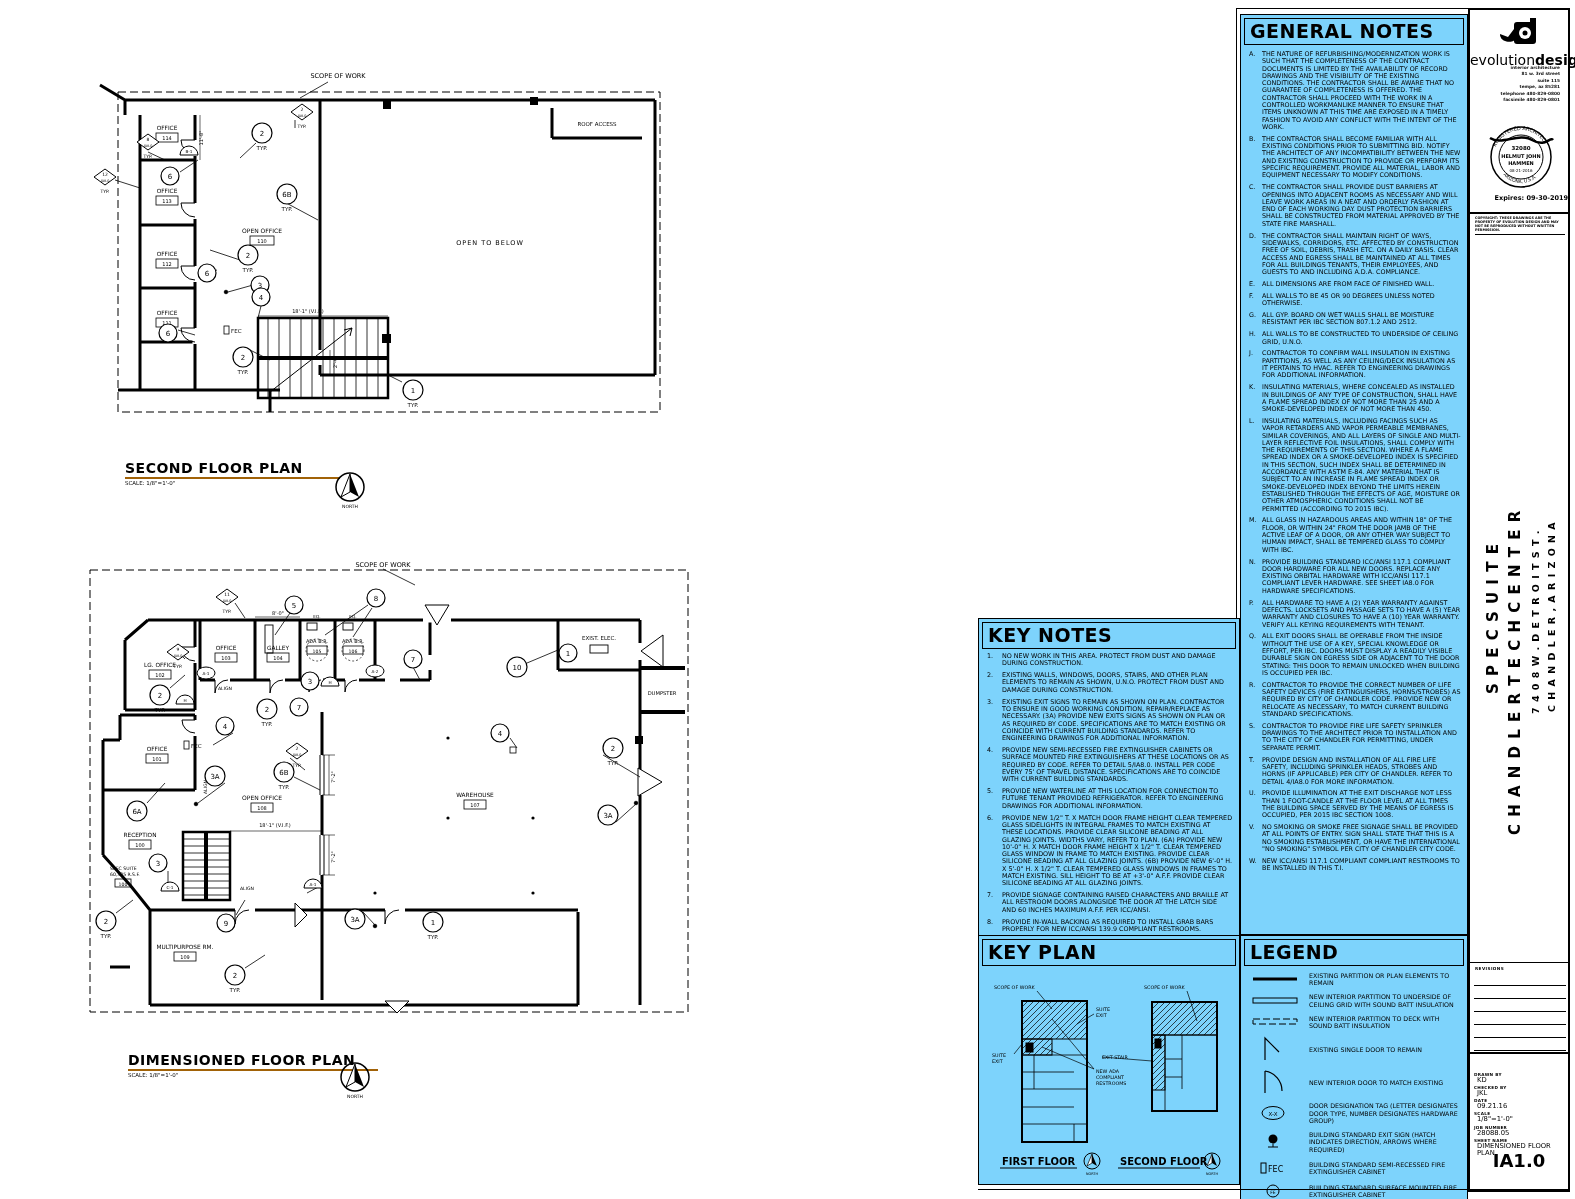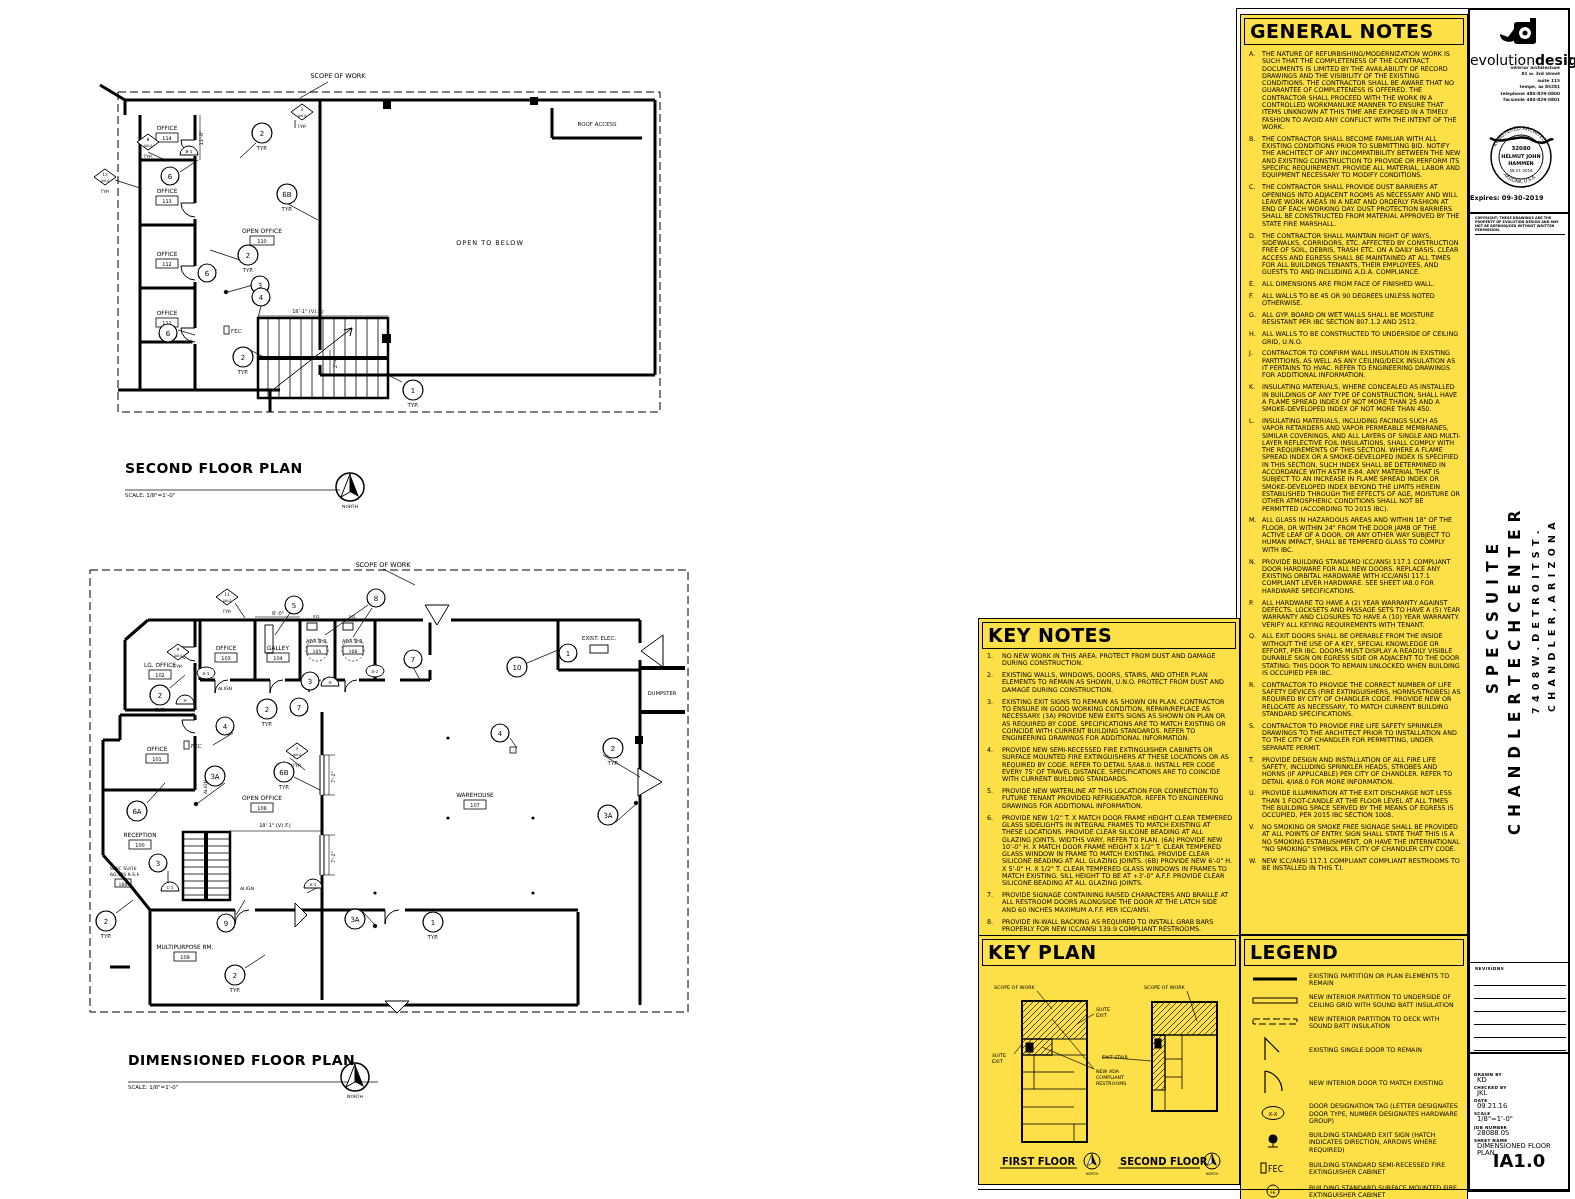--- a/index.html
+++ b/index.html
@@ -1,35 +1,35 @@
 <!DOCTYPE html>
 <html><head>
 <meta charset="utf-8">
 <style>
   html,body{margin:0;padding:0;background:#fff;}
   #sheet{position:relative;width:1575px;height:1199px;background:#fff;color:#000;
          font-family:"DejaVu Sans",sans-serif;overflow:hidden;}
   .abs{position:absolute;}
-  .panel{position:absolute;border:1.6px solid #000;background:#fde047;box-sizing:border-box;}
+  .panel{position:absolute;border:1.6px solid #000;background:#7dd3fc;box-sizing:border-box;}
   .ptitle{border:1.4px solid #000;margin:3px;padding:1px 5px 2px 5px;font-size:19px;font-weight:bold;
           letter-spacing:.5px;transform-origin:left center;}
   .note{display:flex;font-size:6.4px;line-height:1.14;margin:0 6px 4.6px 8px;}
   .note .nid{width:13px;flex:none;}
   .note .ntx{flex:1;}
   .kn .nid{width:15px;}
   .leg-row{display:flex;align-items:center;font-size:6.3px;line-height:1.15;margin:0 4px 7px 10px;}
   .leg-sym{width:58px;flex:none;display:flex;justify-content:flex-start;}
   .leg-tx{flex:1;padding-right:4px;}
   .vtext{position:absolute;writing-mode:vertical-rl;transform:rotate(180deg);font-weight:bold;white-space:nowrap;}
   .fld{margin:0 0 1px 4px;}
   .fld .lab{font-size:4.2px;font-weight:bold;letter-spacing:.3px;}
   .fld .val{font-size:6.8px;margin-left:3px;line-height:1.05;}
   .firm{font-size:4.3px;text-align:right;line-height:1.5;color:#111;font-weight:bold;}
   svg text{font-family:"DejaVu Sans",sans-serif;fill:#000;}
-  .ttl{font-weight:bold;font-size:14px;letter-spacing:.5px;border-bottom:2px solid #a3a3a3;display:inline-block;padding-bottom:13px;}
+  .ttl{font-weight:bold;font-size:14px;letter-spacing:.5px;border-bottom:2px solid #a16207;display:inline-block;padding-bottom:1px;}
   .scl{font-size:5.5px;margin-top:1px;}
 </style>
 </head>
 <body>
 
 <div id="sheet">
 
   <svg class="abs" style="left:90px;top:60px" width="600" height="470" viewBox="0 0 600 470">
     <rect x="28" y="32" width="542" height="320" fill="none" stroke="#000" stroke-width="1" stroke-dasharray="8 4"></rect>
     <g stroke="#000" fill="none" stroke-width="3">
@@ -764,21 +764,21 @@
       <circle cx="33" cy="35" r="30" fill="none" stroke="#000" stroke-width="1.5"></circle>
       <circle cx="33" cy="35" r="22" fill="none" stroke="#000" stroke-width="1"></circle>
       <text font-size="5"><textPath href="#arcTop" startOffset="12%">REGISTERED ARCHITECT</textPath></text>
       <text font-size="4.5"><textPath href="#arcBot" startOffset="22%">ARIZONA, U.S.A.</textPath></text>
       <text x="33" y="28" font-size="5.5" text-anchor="middle" font-weight="bold">32080</text>
       <text x="33" y="36" font-size="5" text-anchor="middle" font-weight="bold">HELMUT JOHN</text>
       <text x="33" y="43" font-size="5" text-anchor="middle" font-weight="bold">HAMMEN</text>
       <text x="33" y="50" font-size="4" text-anchor="middle">08-21-2016</text>
       <path d="M2,16 C14,24 30,10 44,18 S62,14 65,18" fill="none" stroke="#000" stroke-width="2.5"></path>
     </svg>
-    <div class="abs" style="left:0;top:184px;width:100%;text-align:left;font-size:6.5px;font-weight:bold">Expires: 09-30-2019</div>
+    <div class="abs" style="left:0;top:184px;width:100%;text-align:right;font-size:6.5px;font-weight:bold">Expires: 09-30-2019</div>
 
     <div class="abs" style="left:0;top:202px;width:100%;border-top:2px solid #000"></div>
     <div class="abs" style="left:5px;top:206px;width:90px;font-size:3.4px;font-weight:bold;line-height:1.2;border-bottom:1px solid #000;padding-bottom:2px">COPYRIGHT: THESE DRAWINGS ARE THE PROPERTY OF EVOLUTION DESIGN AND MAY NOT BE REPRODUCED WITHOUT WRITTEN PERMISSION.</div>
 
     <div class="vtext" style="left:14px;top:432px;height:252px;font-size:15px;letter-spacing:1px">S P E C   S U I T E</div>
     <div class="vtext" style="left:36px;top:337px;height:488px;font-size:15px;letter-spacing:1px">C H A N D L E R   T E C H   C E N T E R</div>
     <div class="vtext" style="left:60px;top:432px;height:272px;font-size:9.5px;letter-spacing:1px">7 4 0 8   W .   D E T R O I T   S T .</div>
     <div class="vtext" style="left:76px;top:442px;height:260px;font-size:9.5px;letter-spacing:1px">C H A N D L E R ,   A R I Z O N A</div>
 
     <div class="abs" style="left:0;top:952px;width:100%;border-top:1.5px solid #000"></div>

